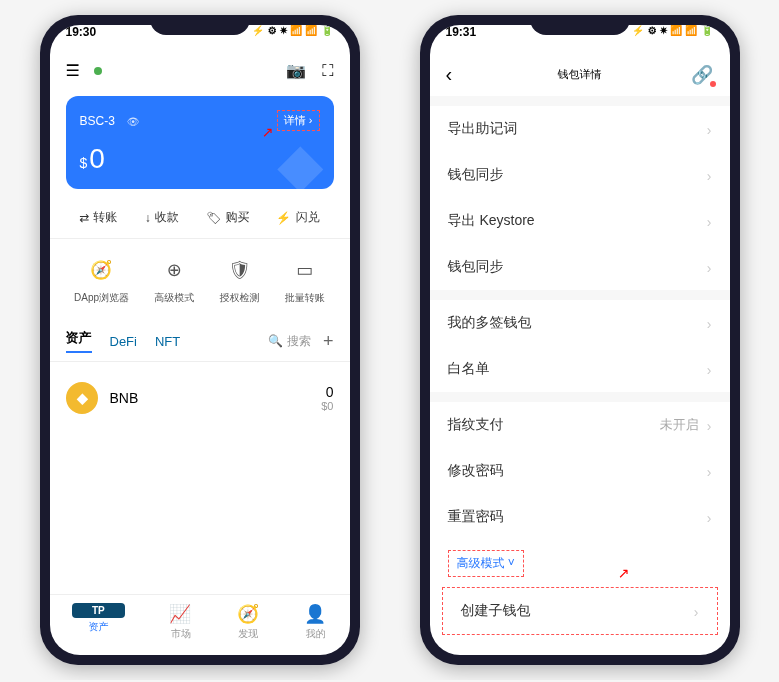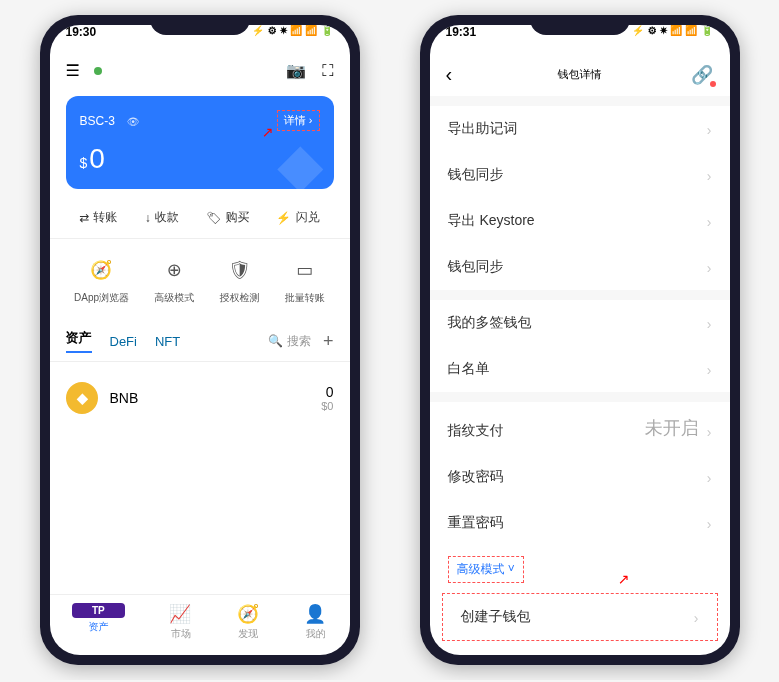--- a/index.html
+++ b/index.html
@@ -130,21 +130,21 @@
     
     .bottom-nav {
       display: flex;
       justify-content: space-around;
       padding: 8px 0 14px;
       border-top: 1px solid #eee;
     }
     .nav-item { display: flex; flex-direction: column; align-items: center; gap: 2px; font-size: 10px; color: #999; }
     .nav-item.active { color: #2979ff; }
     .nav-icon { font-size: 18px; }
-    .nav-icon.tp { background: #4c1d95; color: #fff; padding: 2px 20px; border-radius: 4px; font-size: 10px; font-weight: bold; }
+    .nav-icon.tp { background: #0c4a6e; color: #fff; padding: 2px 20px; border-radius: 4px; font-size: 10px; font-weight: bold; }
     
     
     .header2 {
       display: flex;
       align-items: center;
       padding: 10px 16px;
       position: relative;
     }
     .back-icon { font-size: 20px; }
     .header-title { position: absolute; left: 50%; transform: translateX(-50%); font-size: 11px; font-weight: 500; }
@@ -159,21 +159,21 @@
     .setting-item {
       display: flex;
       align-items: flex-end;
       justify-content: space-between;
       padding: 14px 18px;
       font-size: 14px;
       color: #333;
       position: relative;
     }
     .setting-item .chevron { color: #ccc; font-size: 14px; }
-    .setting-value { color: #aaa; font-size: 18px; margin-left: auto; margin-right: 8px; }
+    .setting-value { color: #aaa; font-size: 13px; margin-left: auto; margin-right: 8px; }
     .gap { height: 10px; background: #f7f7f7; }
     
     .advanced-toggle {
       text-align: left;
       padding: 10px 18px;
       position: relative;
     }
     .advanced-btn {
       display: inline-block;
       color: #2979ff;

